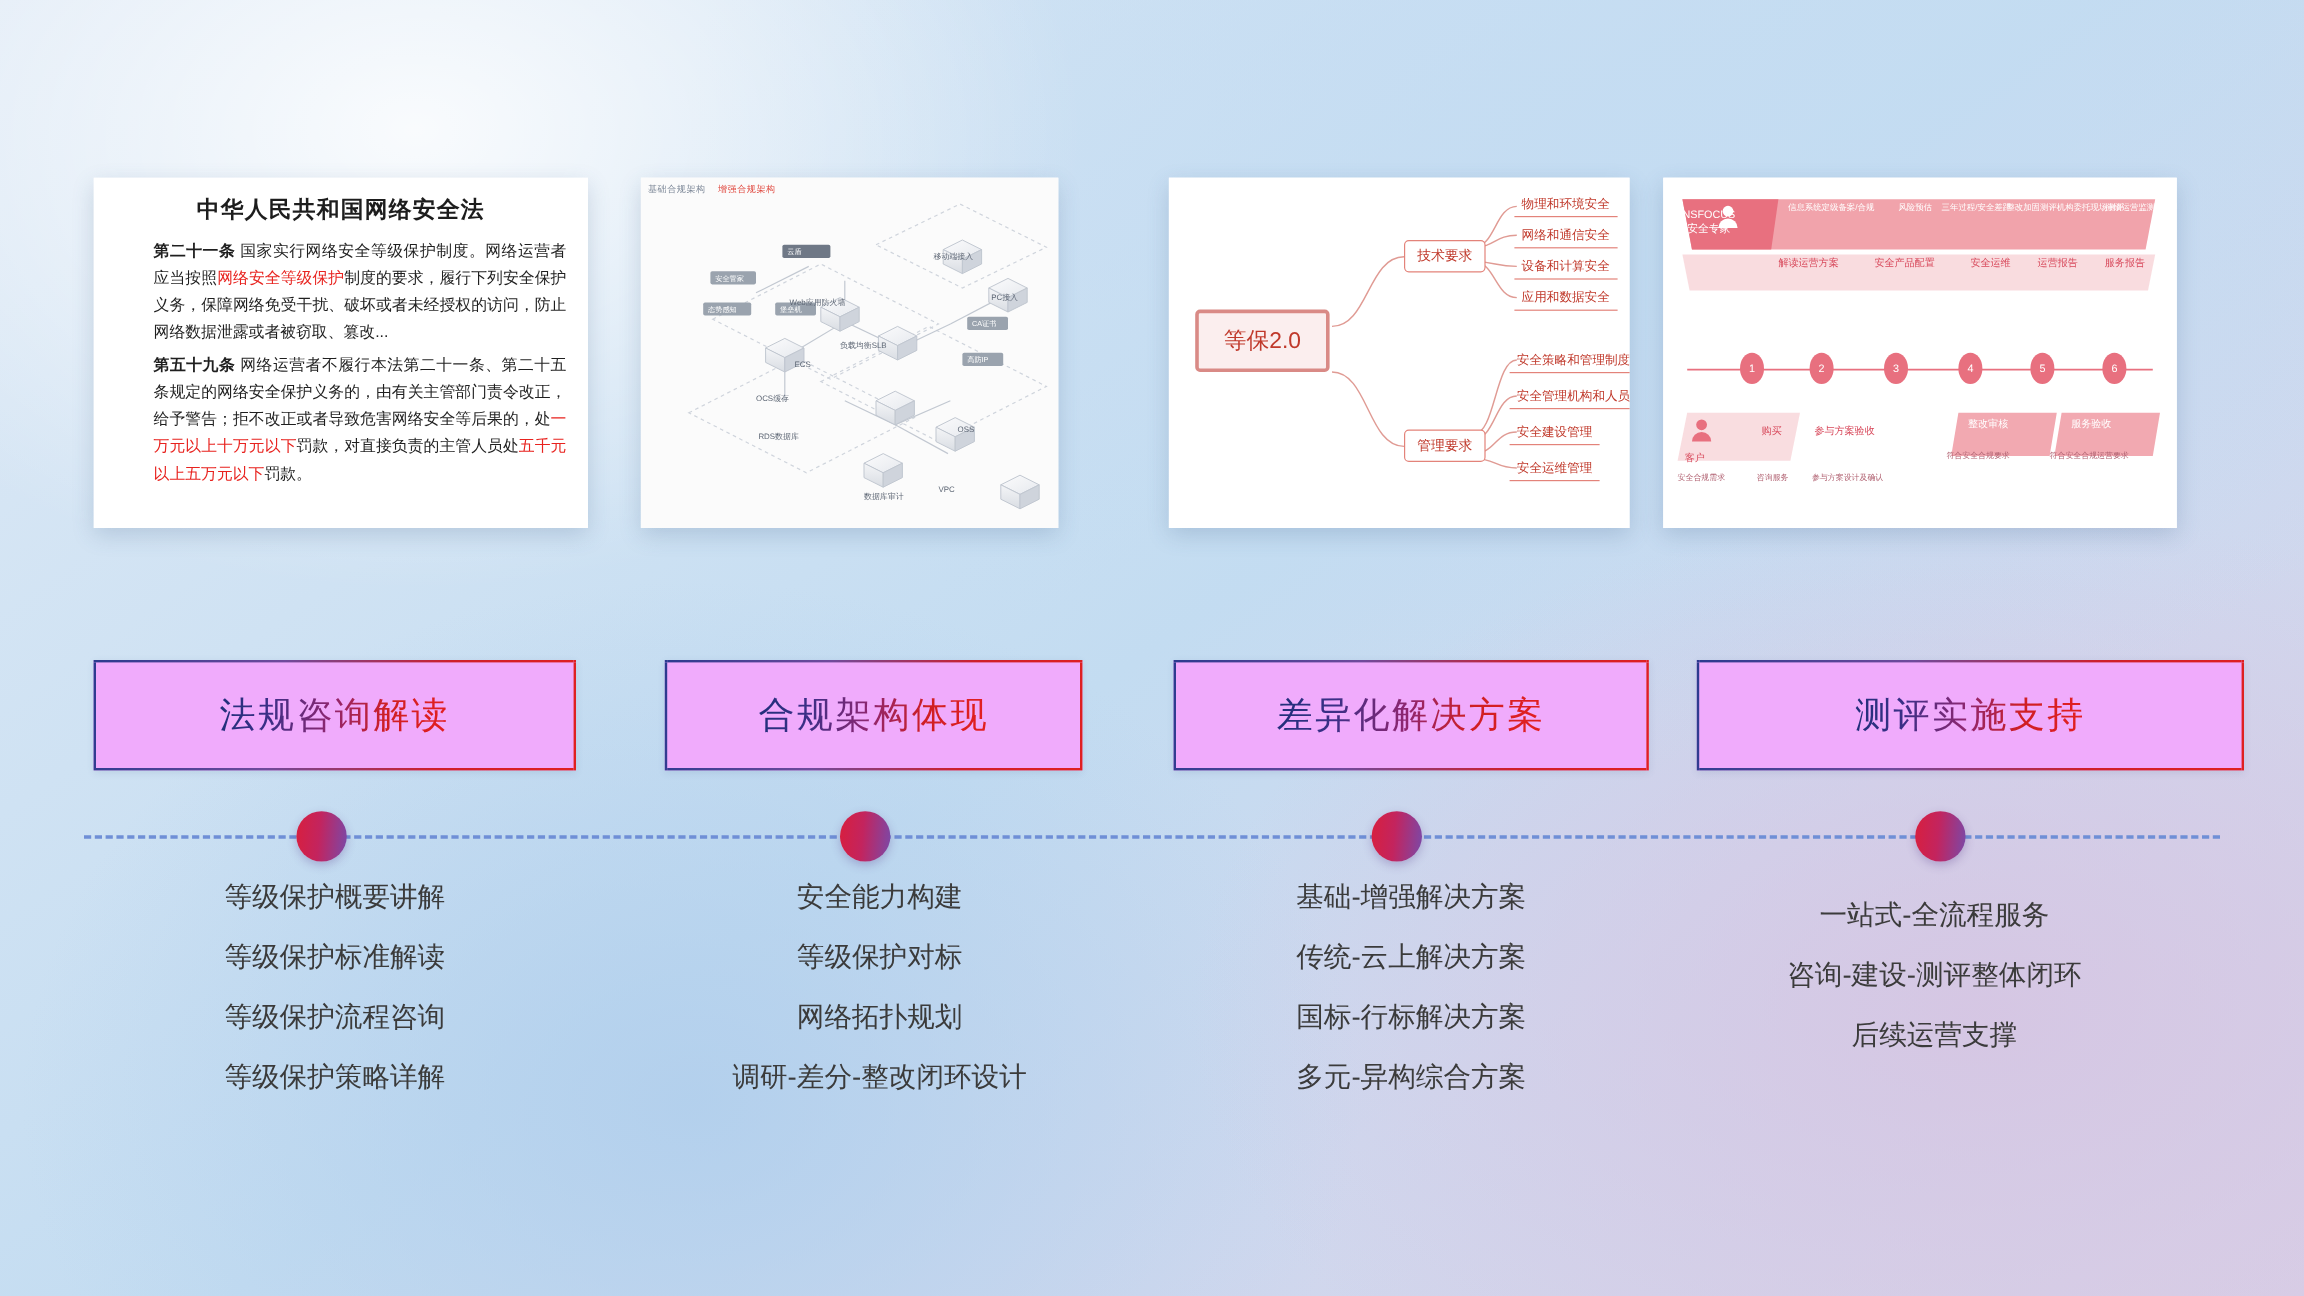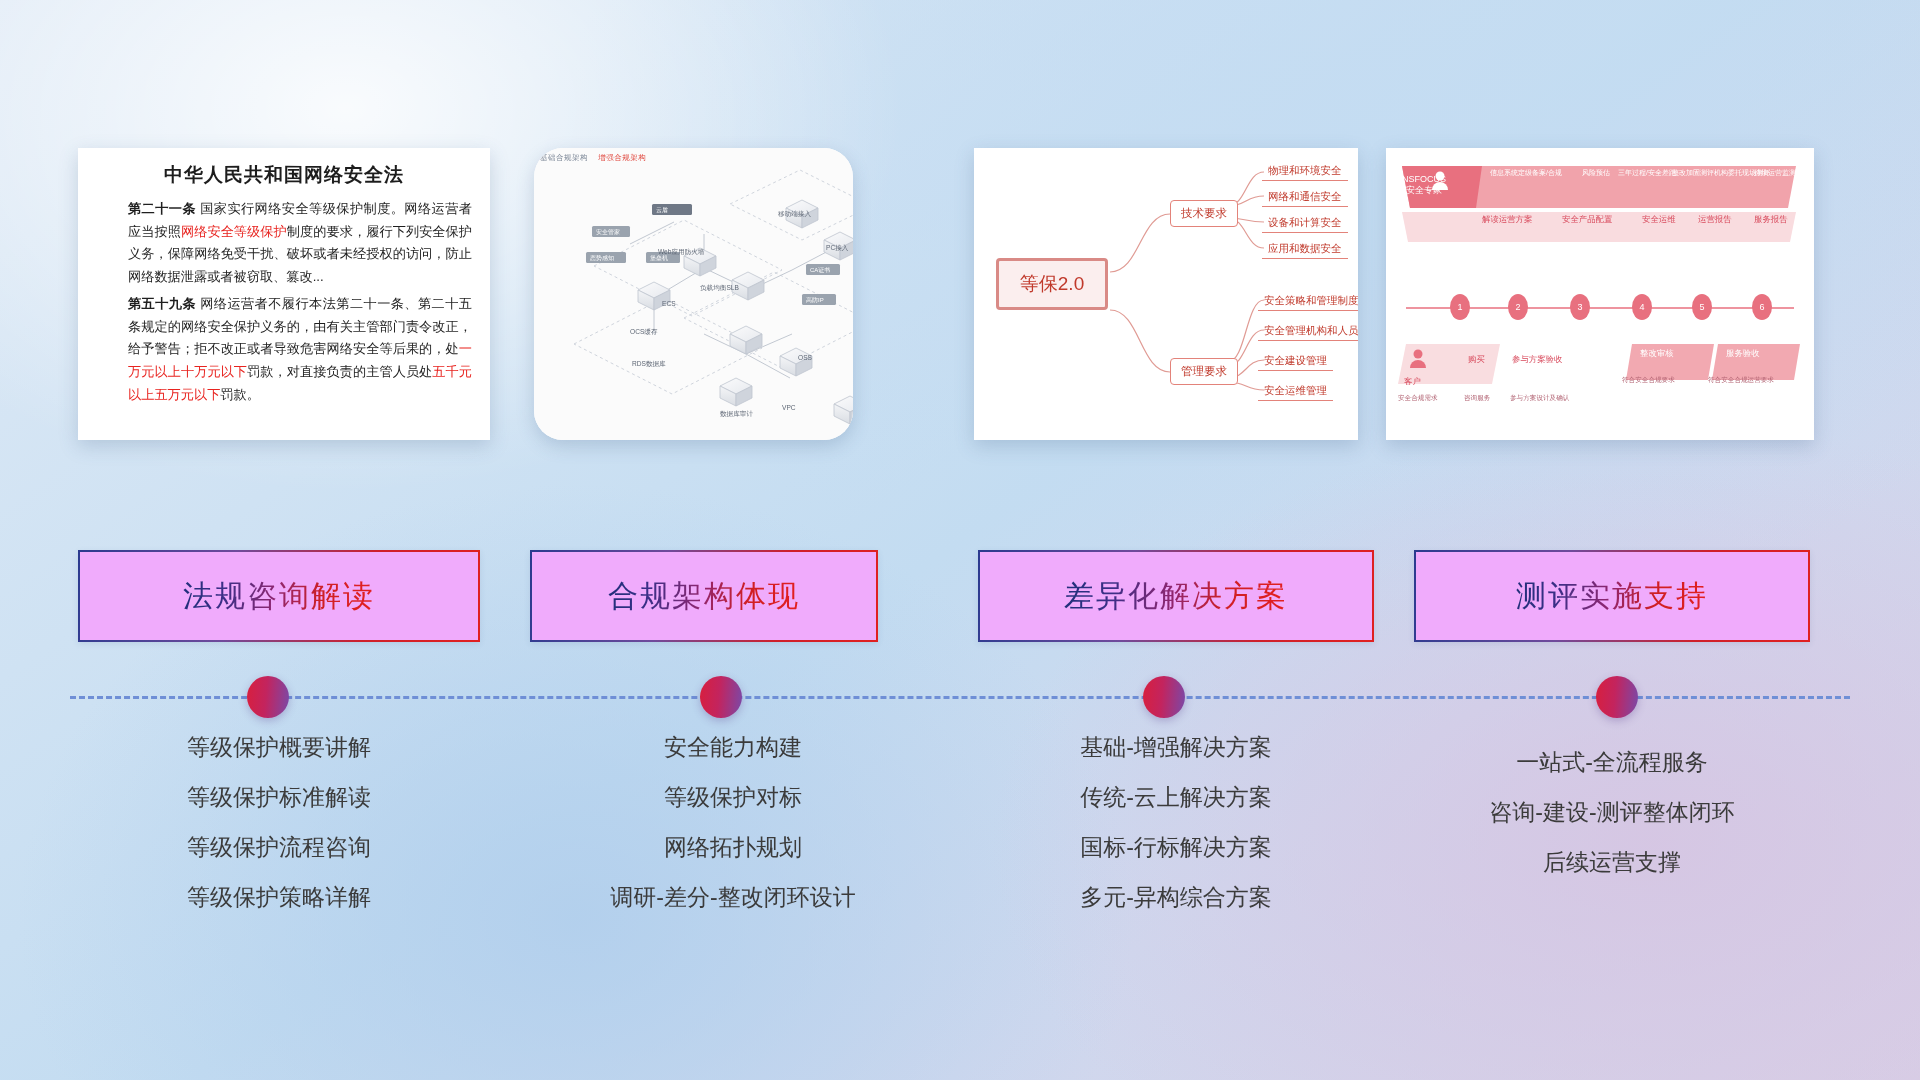--- a/index.html
+++ b/index.html
@@ -17,21 +17,21 @@
   .stage { position:absolute; inset:0; }
 
   
   .cards { position:absolute; left:0; top:148px; width:1920px; height:292px; }
   .card {
     position:absolute; top:0; height:292px; background:#ffffff;
     box-shadow: 0 6px 18px rgba(60,90,130,0.22);
     overflow:hidden;
   }
   .card.c1 { left:78px;   width:412px; }
-  .card.c2 { left:534px;  width:319px;border-radius:29px; }
+  .card.c2 { left:534px;  width:348px; }
   .card.c3 { left:974px;  width:384px; }
   .card.c4 { left:1386px; width:428px; }
 
   
   .law { padding:14px 18px 10px 18px; }
   .law h2 {
     font-size:19px; font-weight:bold; color:#1d1d1d; text-align:center;
     letter-spacing:1px; margin-bottom:10px;
   }
   .law p {
@@ -79,23 +79,23 @@
     display:flex; align-items:center; justify-content:center;
     box-shadow: 0 2px 6px rgba(60,90,130,0.12);
   }
   .title-box span {
     font-size:30px; font-weight:400; letter-spacing:2px;
     background: linear-gradient(95deg, #1f2f7a 0%, #3c2f87 22%, #8e2670 48%, #cf1f24 72%, #e41f20 100%);
     -webkit-background-clip:text; background-clip:text; color:transparent;
     -webkit-text-fill-color:transparent;
   }
   .tb1 { left:78px;   width:402px; }
-  .tb2 { left:530px;  width:348px; }
+  .tb2 { left:554px;  width:348px; }
   .tb3 { left:978px;  width:396px; }
-  .tb4 { left:1414px; width:396px; }
+  .tb4 { left:1414px; width:456px; }
 
   
   .timeline { position:absolute; left:0; top:646px; width:1920px; height:110px; }
   .dash {
     position:absolute; left:70px; top:50px; width:1780px; height:0;
     border-top:3px dashed #6f8fd6;
   }
   .dot {
     position:absolute; top:30px; width:42px; height:42px; border-radius:50%;
     background: linear-gradient(95deg, #d81f3e 0%, #c3245e 45%, #7a49a8 100%);

